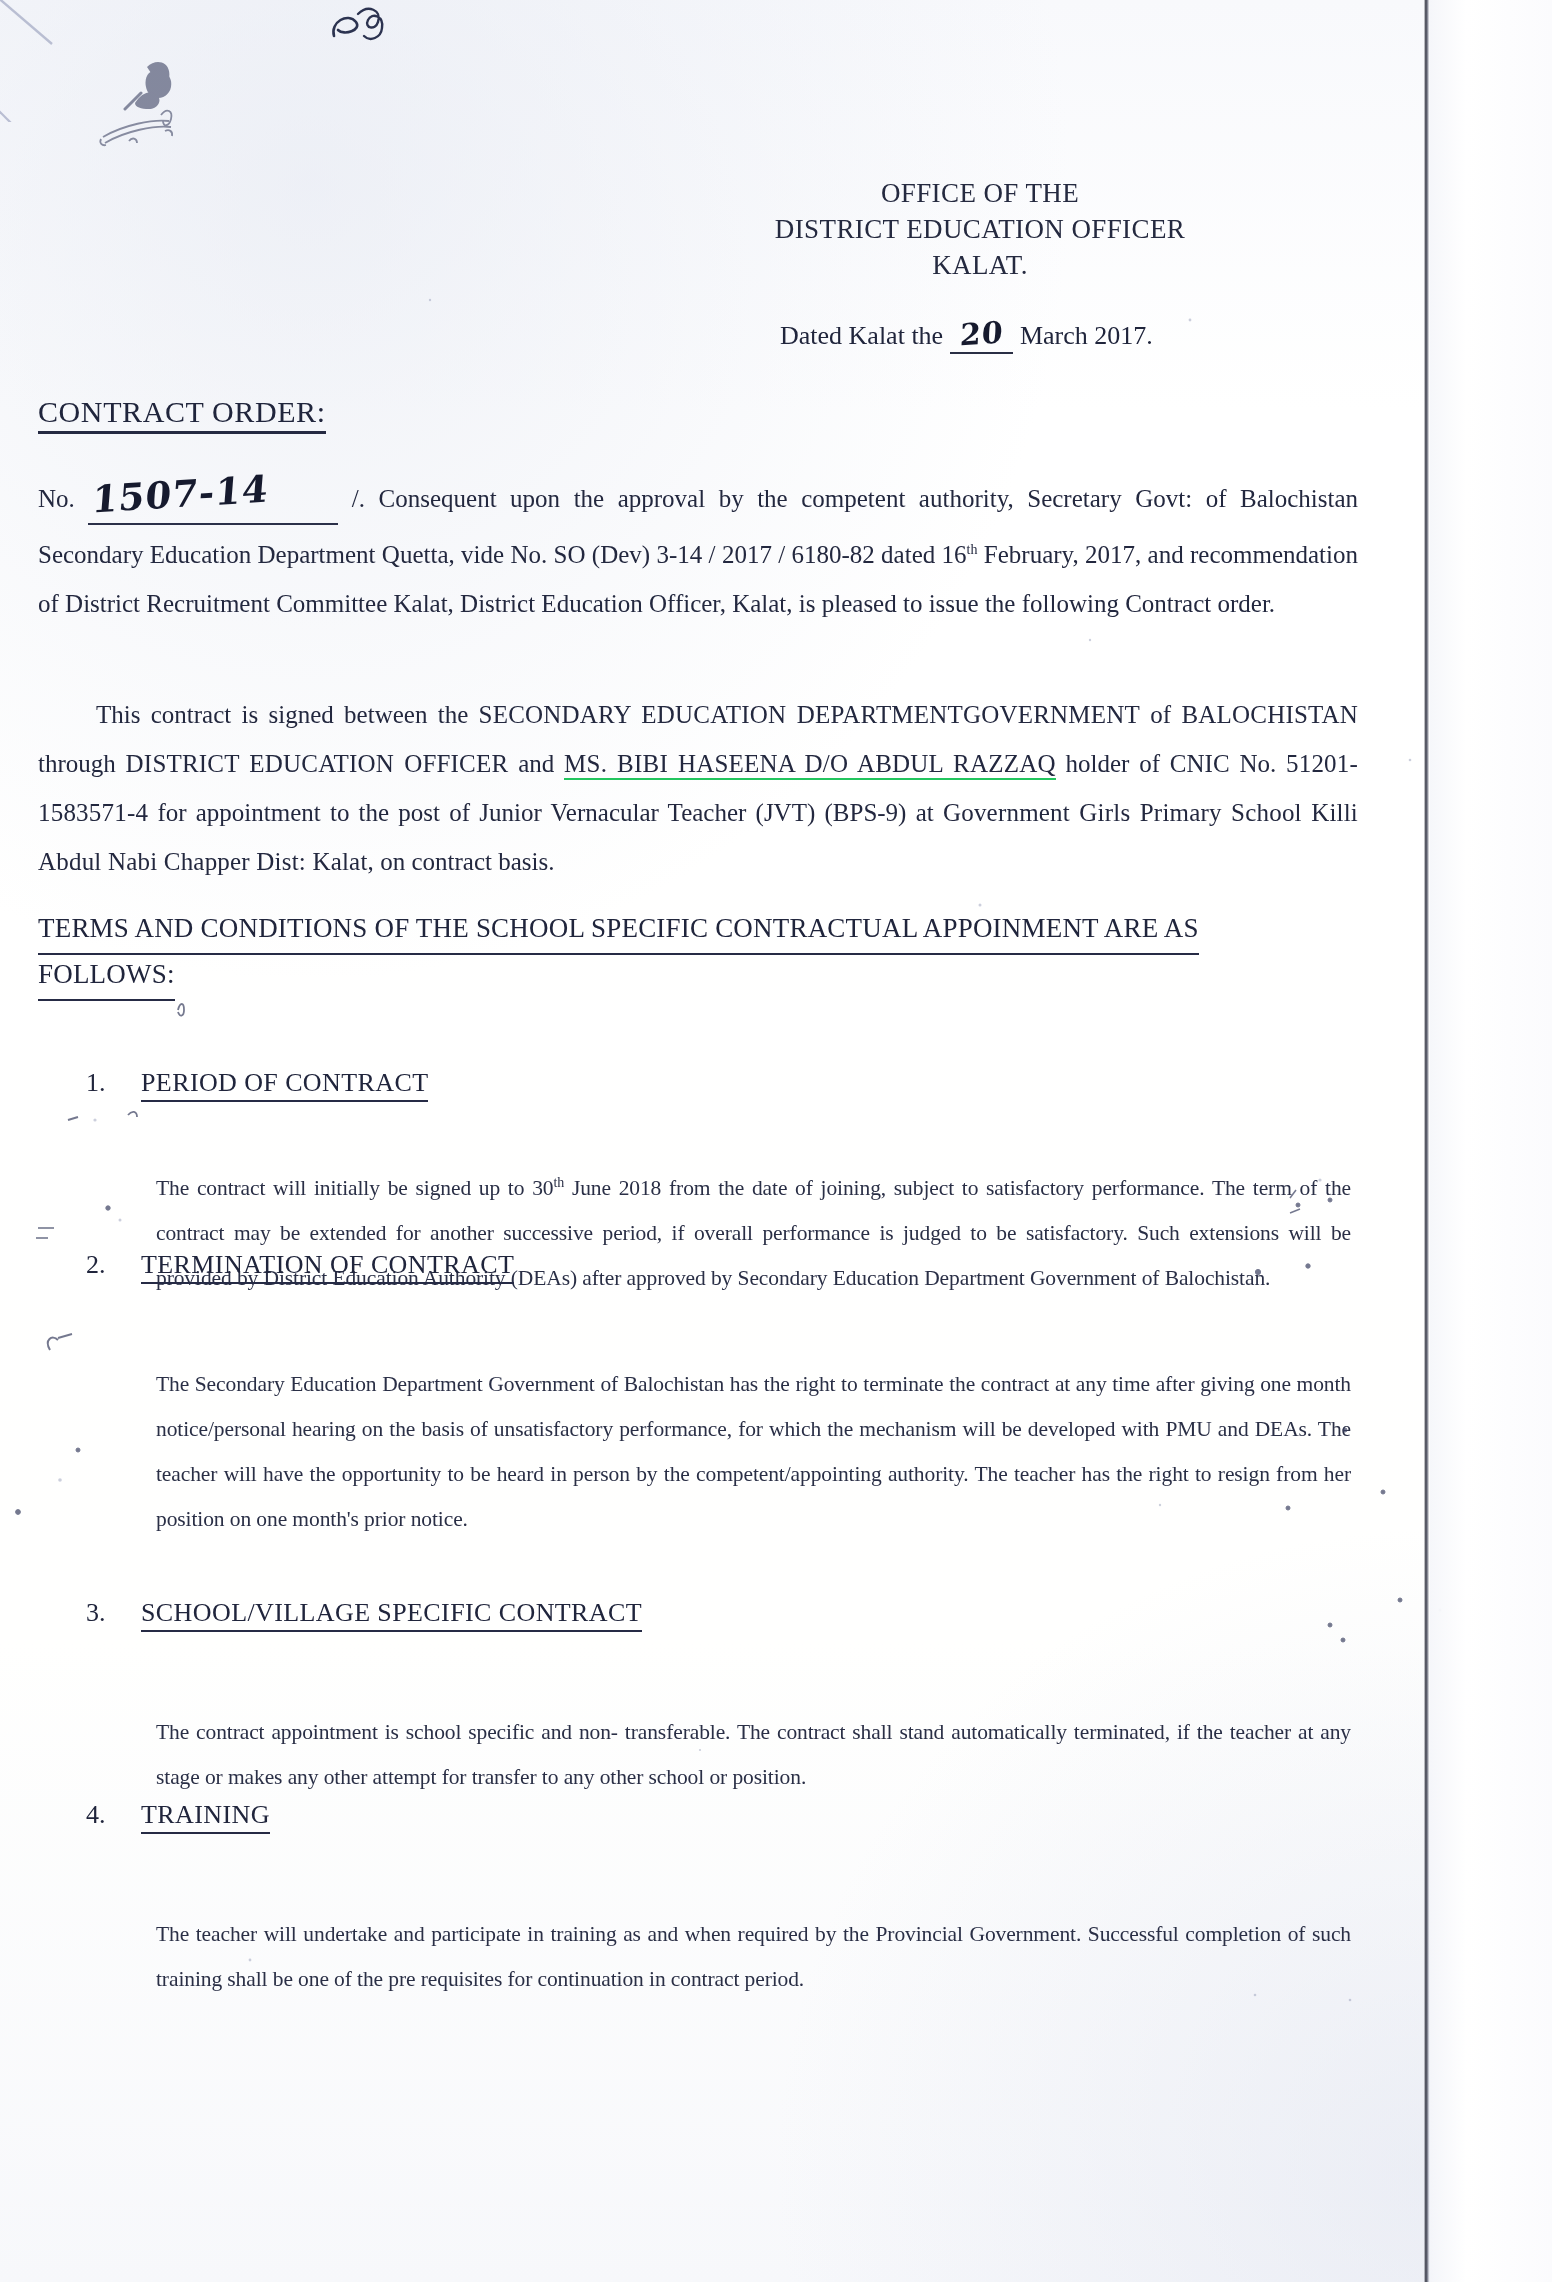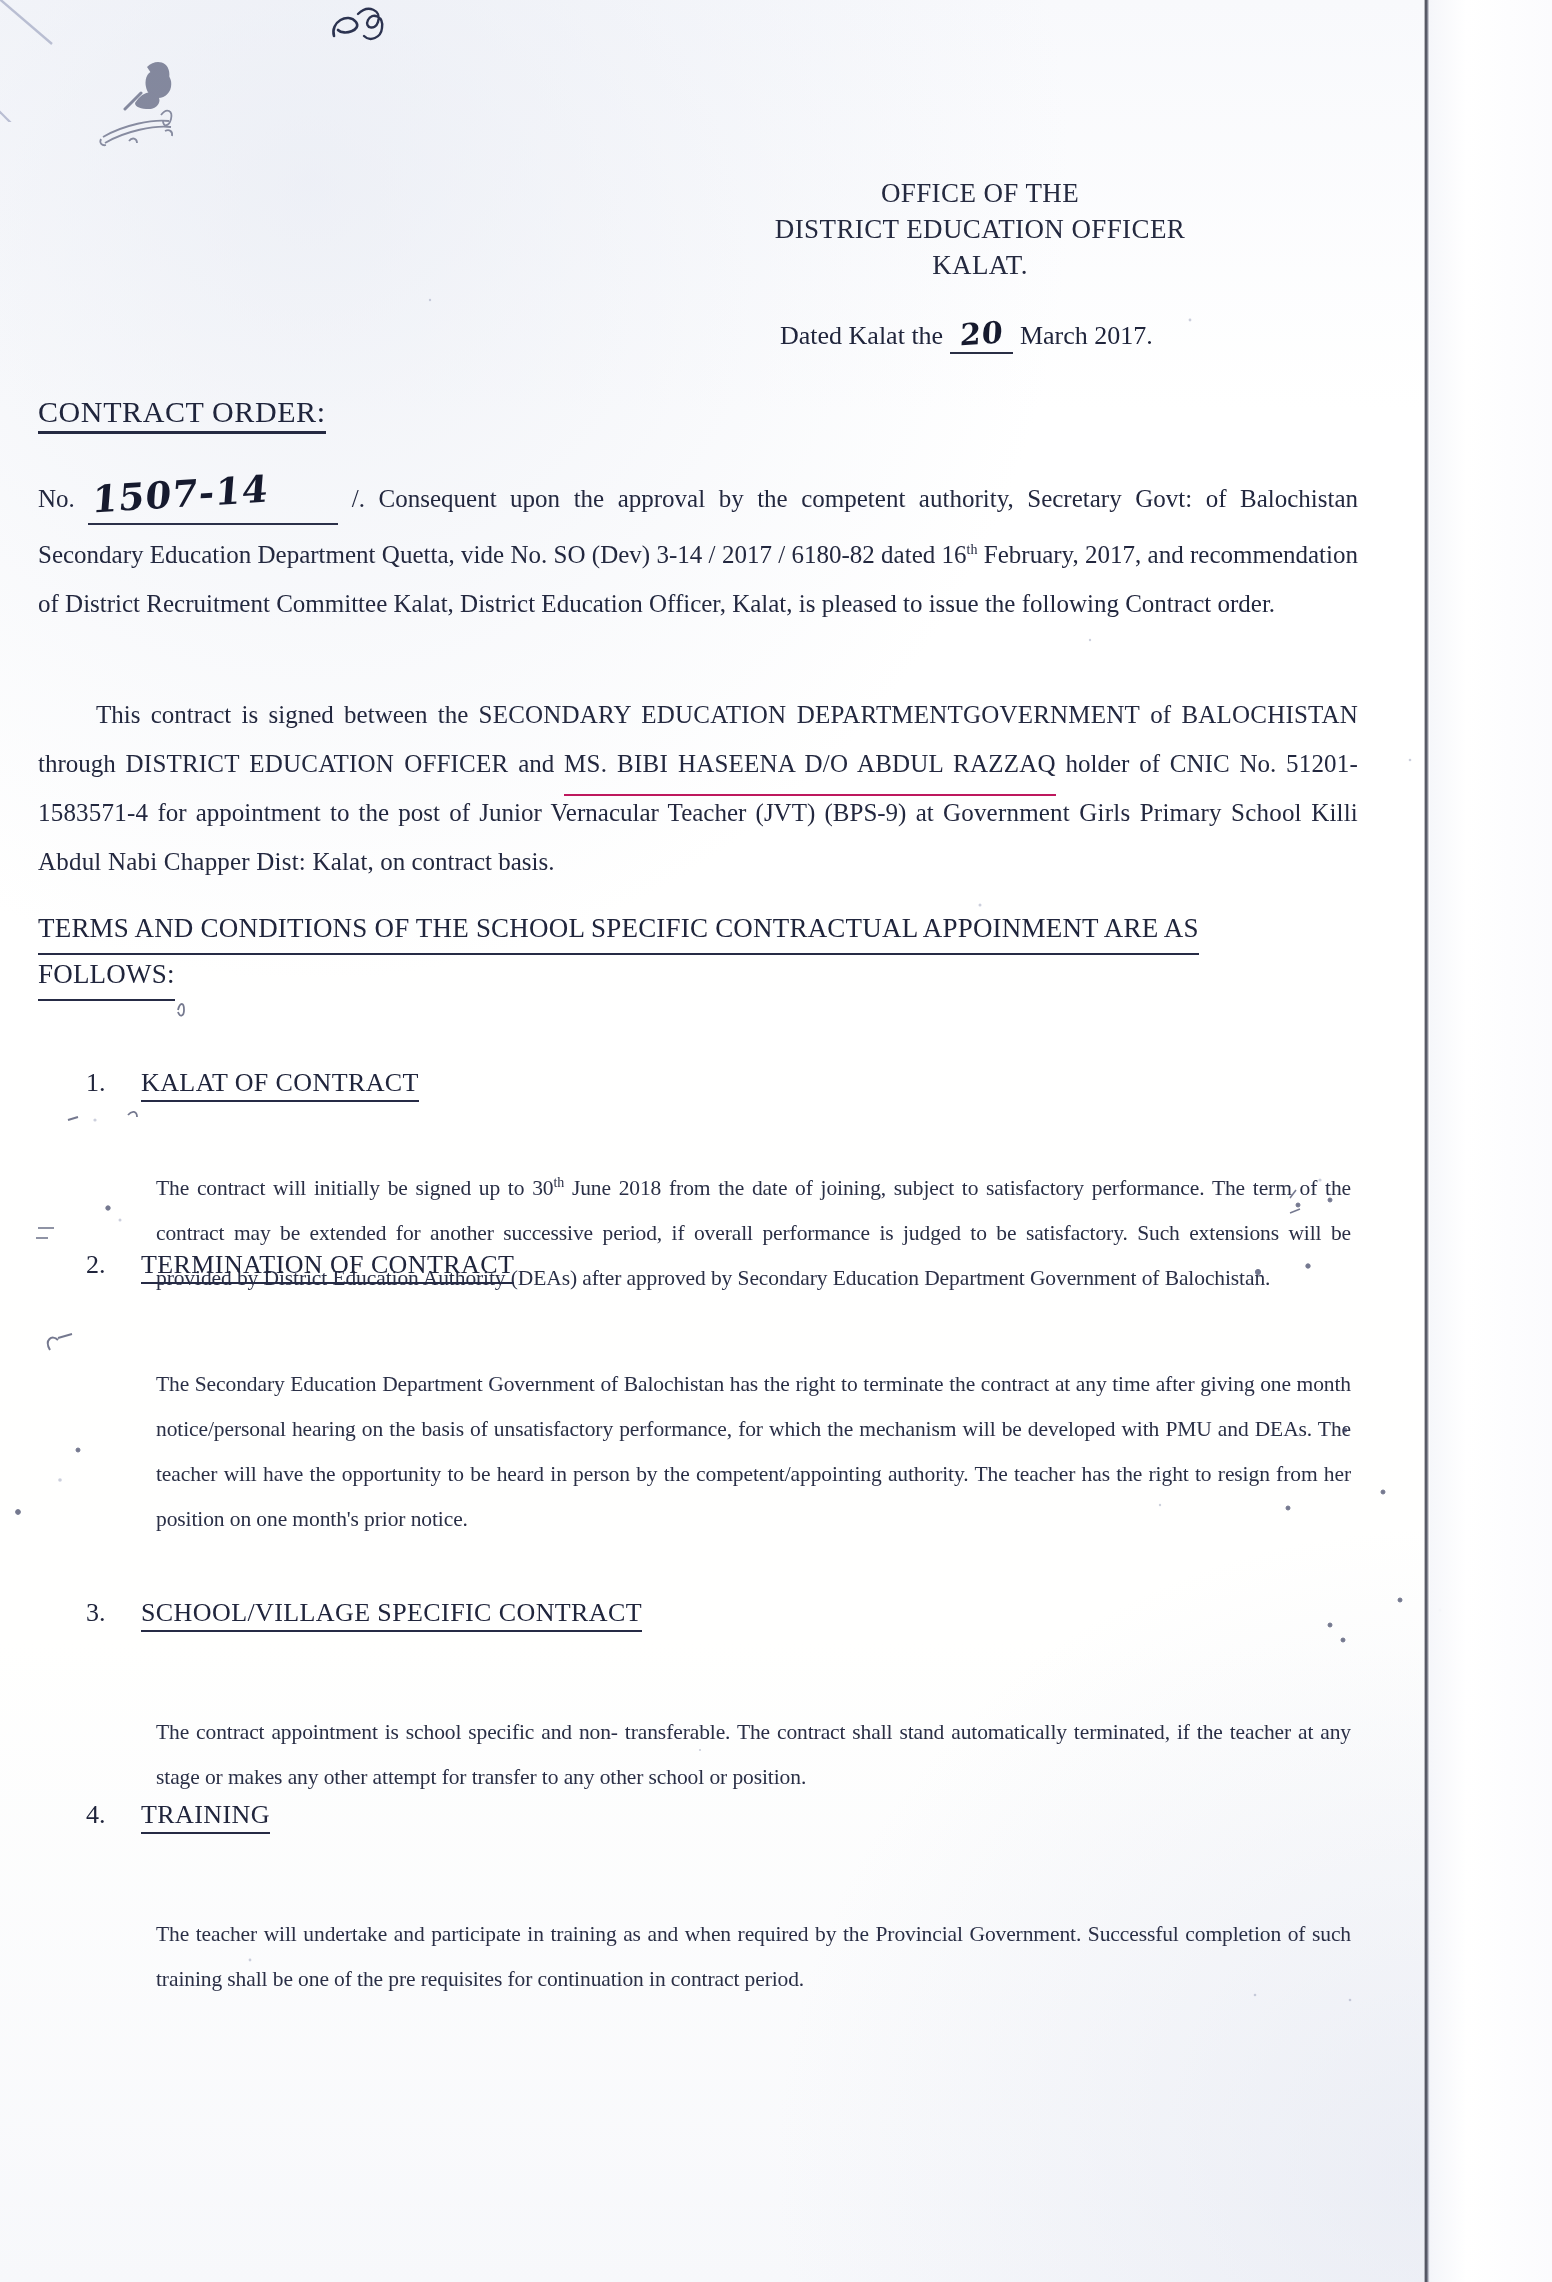--- a/index.html
+++ b/index.html
@@ -142,21 +142,21 @@
     border-bottom: 2px solid #2b3049;
     min-width: 250px;
     text-align: left;
     vertical-align: baseline;
   }
   .nofield .hand { font-size: 37px; transform: rotate(-3.5deg) skewX(-8deg); }
 
   sup { font-size: 14px; vertical-align: super; }
 
   .caps { font-weight: 400; letter-spacing: .2px; }
-  .u { text-decoration: none; border-bottom: 2px solid #be185d; padding-bottom: 17px; }
+  .u { text-decoration: none; border-bottom: 2px solid #22c55e; padding-bottom: 1px; }
 
   
   .terms-heading {
     position: absolute;
     left: 38px;
     top: 905px;
     width: 1270px;
     font-size: 27px;
     line-height: 46px;
     letter-spacing: .2px;
@@ -308,21 +308,21 @@
     <span>on contract basis.</span>
   </div>
 
   <div class="terms-heading">
     <span>TERMS AND CONDITIONS OF THE SCHOOL SPECIFIC CONTRACTUAL APPOINMENT ARE AS</span><br>
     <span>FOLLOWS:</span>
   </div>
 
   <div class="sec s1">
     <div class="sec-num">1.</div>
-    <div class="sec-title">KALAT OF CONTRACT</div>
+    <div class="sec-title">PERIOD OF CONTRACT</div>
     <div class="sec-body"><span>The contract will initially be signed up to 30</span><sup>th</sup><span> June 2018 from the date of joining, subject to satisfactory performance. The term of the contract may be extended for another successive period, if overall performance is judged to be satisfactory. Such extensions will be provided by District Education Authority (DEAs) after approved by Secondary Education Department Government of Balochistan.</span></div>
   </div>
 
   <div class="sec s2">
     <div class="sec-num">2.</div>
     <div class="sec-title">TERMINATION OF CONTRACT</div>
     <div class="sec-body">The Secondary Education Department Government of Balochistan has the right to terminate the contract at any time after giving one month notice/personal hearing on the basis of unsatisfactory performance, for which the mechanism will be developed with PMU and DEAs.  The teacher will have the opportunity to be heard in person by the competent/appointing authority. The teacher has the right to resign from her position on one month's prior notice.</div>
   </div>
 
   <div class="sec s3">

